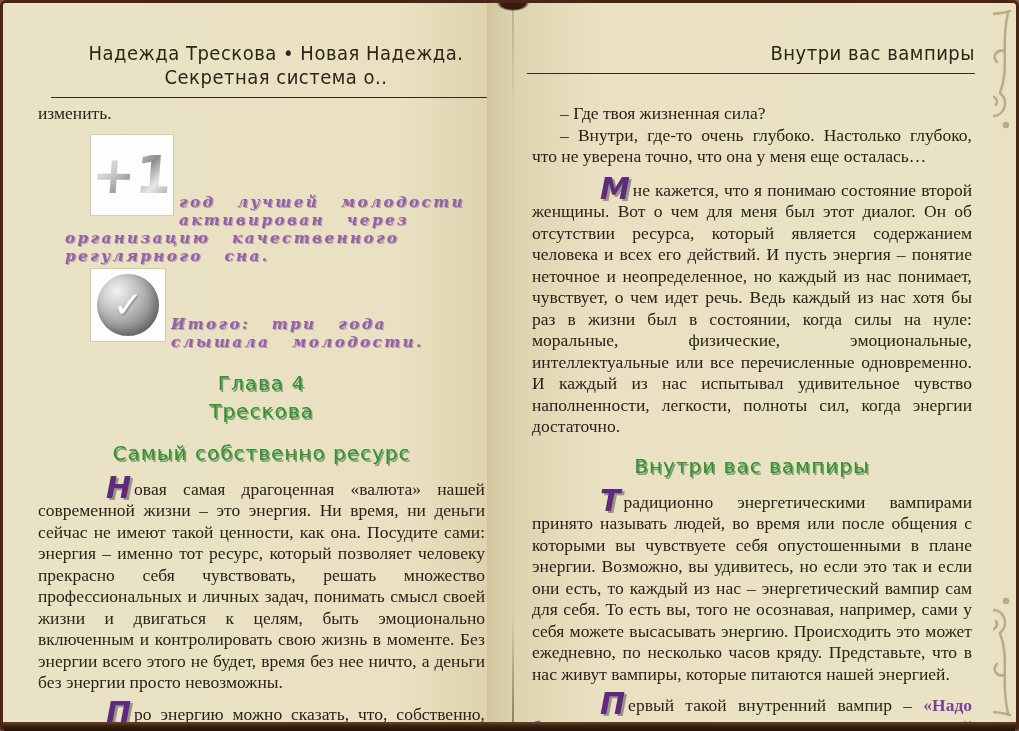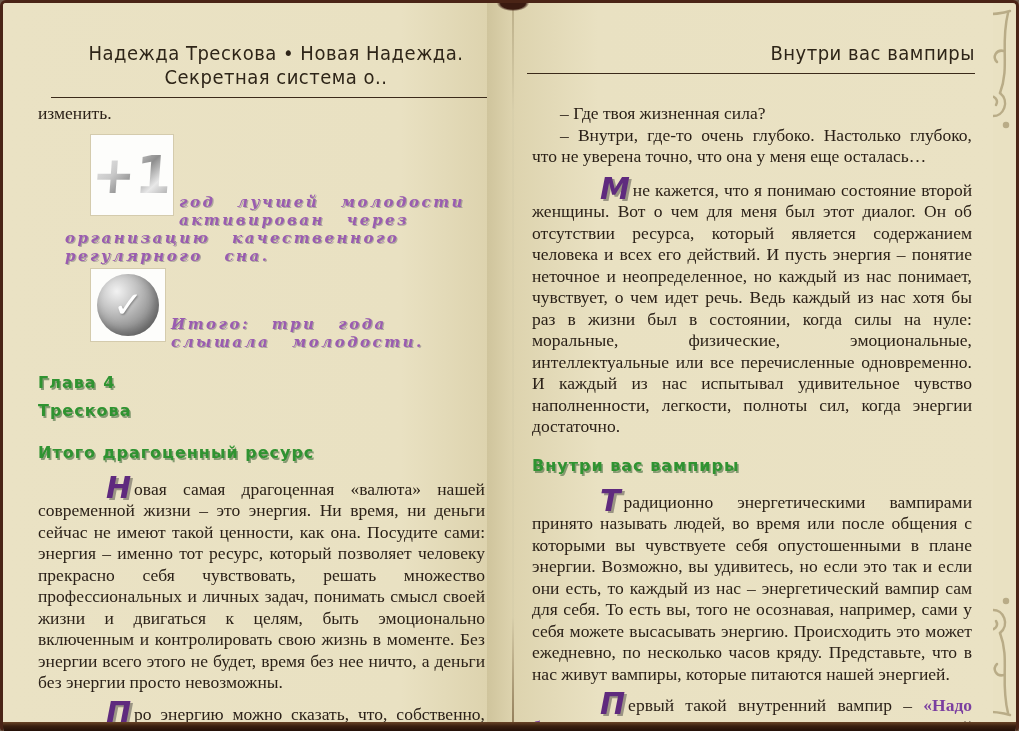--- a/index.html
+++ b/index.html
@@ -71,24 +71,24 @@
     font-family:"DejaVu Sans", sans-serif;
     font-weight:bold;font-style:italic;
     font-size:30px;color:#5f2a7e;
     text-shadow:2.5px 2px 0 rgba(90,85,80,.55);
     line-height:0;display:inline-block;vertical-align:-3px;
     margin-right:3px;
   }
   
   .heading-green{
     font-family:"DejaVu Sans", sans-serif;
-    font-weight:bold;text-align:left;
+    font-weight:normal;text-align:center;
     color:#2f9331;
     text-shadow:1.5px 1.5px 0 rgba(35,85,35,.5);
-    font-size:16px;line-height:28px;
+    font-size:20px;line-height:28px;
     margin:14px 0 12px 0;letter-spacing:1px;
   }
   .heading-green.chapter{margin:18px 0 4px 0;}
   
   .callout{overflow:visible;margin-bottom:4px;}
   .media-box{
     float:left;background:#fdfdfb;
     box-shadow:0 0 0 1px rgba(180,170,140,.4);
     margin:0 6px 4px 53px;
     display:flex;align-items:center;justify-content:center;
@@ -202,21 +202,21 @@
             <span class="check-glyph">✓</span>
           </span>
         </div>
         <div class="script-text script-block-2">Итого: три года слышала молодости.</div>
       </div>
 
       <div class="heading-green chapter">
         <div>Глава 4</div>
         <div>Трескова</div>
       </div>
-      <div class="heading-green">Итого драгоценный ресурс</div>
+      <div class="heading-green">Самый собственно ресурс</div>
 
       <p class="body-par"><span class="dropcap">Н</span><span>овая самая драгоценная «валюта» нашей современной жизни – это энергия. Ни время, ни деньги сейчас не имеют такой ценности, как она. Посудите сами: энергия – именно тот ресурс, который позволяет человеку прекрасно себя чувствовать, решать множество профессиональных и личных задач, понимать смысл своей жизни и двигаться к целям, быть эмоционально включенным и контролировать свою жизнь в моменте. Без энергии всего этого не будет, время без нее ничто, а деньги без энергии просто невозможны.</span></p>
 
       <p class="body-par"><span class="dropcap">П</span><span>ро энергию можно сказать, что, собственно, это и есть жизненная сила. Она в каждом живом человеке, но не всегда ее уровень достаточно высок для того, чтобы жить полной жизнью, быть довольным и счастливым. Как-то я слышала разговор двух женщин:</span></p>
     </div>
   </div>
 
   <div class="page page-right">
     <div class="page-header">Внутри вас вампиры</div>
 

